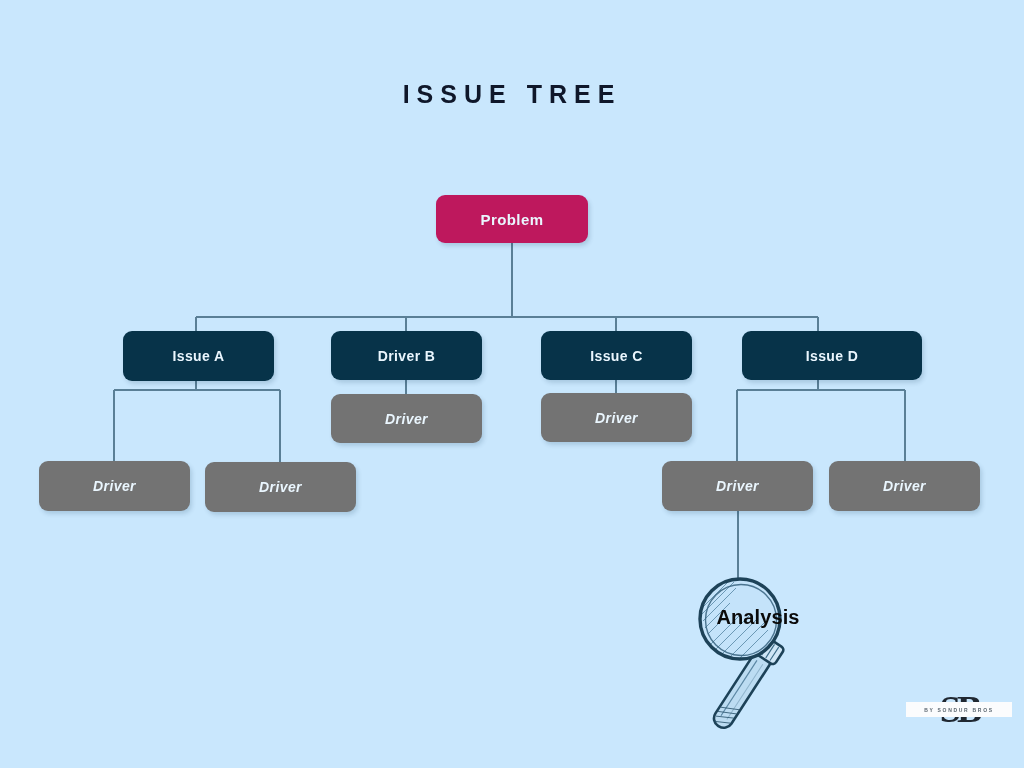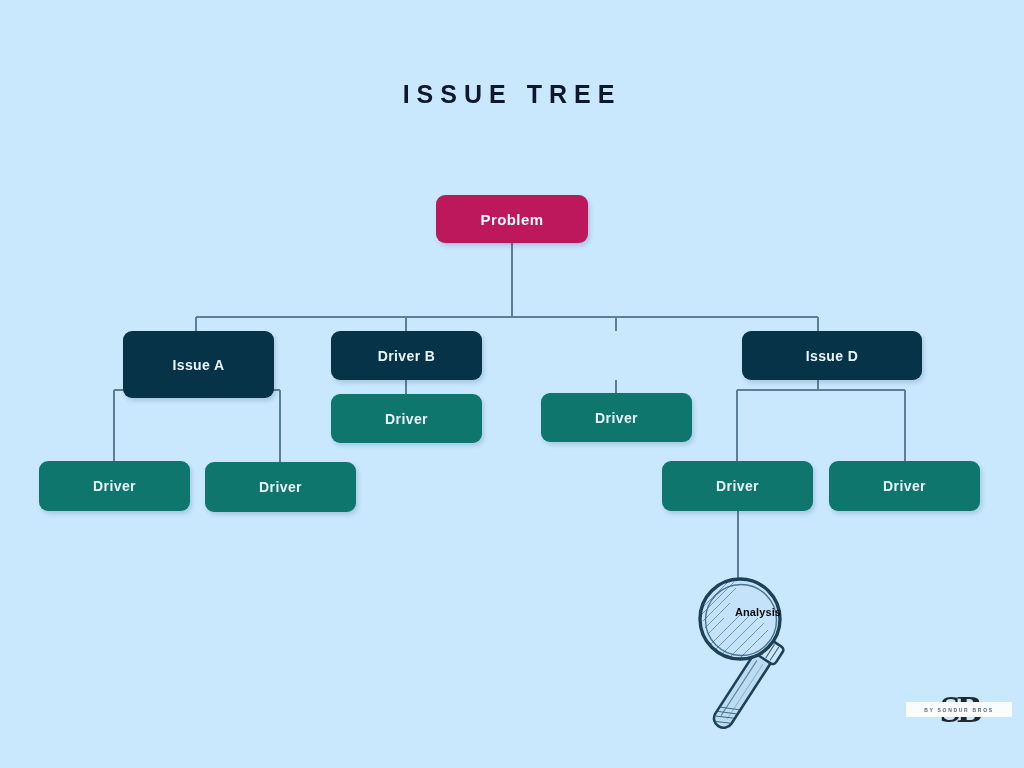--- a/index.html
+++ b/index.html
@@ -61,38 +61,39 @@
     box-sizing: border-box;
   }
   .node.problem {
     background: #be185d;
     font-size: 15px;
   }
   .node.issue {
     background: #073349;
   }
   .node.driver {
-    background: #0f766e;
+    background: #737373;
+    font-style: italic;
   }
 
   
   #magnifier {
     position: absolute;
     left: 678px;
     top: 560px;
     width: 160px;
     height: 200px;
   }
   #magnifier-label {
     position: absolute;
     left: 678px;
     top: 606px;
     width: 160px;
     text-align: center;
-    font-size: 11px;
+    font-size: 20px;
     font-weight: 700;
     color: #0a0a0a;
     letter-spacing: 0.1px;
     font-family: "Liberation Sans", sans-serif;
     pointer-events: none;
   }
 
   
   #watermark {
     position: absolute;
@@ -167,25 +168,28 @@
       <path d="M905,390 L905,461"></path>
 
       <path d="M738,511 L738,578"></path>
     </g>
   </svg>
 
   <div class="node problem" style="left:436px; top:195px; width:152px; height:48px;">
     <span>Problem</span>
   </div>
 
-  <div class="node issue" style="left:123px; top:331px; width:151px; height:67px;text-align:right;">
+  <div class="node issue" style="left:123px; top:331px; width:151px; height:50px;text-align:right;">
     <span>Issue A</span>
   </div>
   <div class="node issue" style="left:331px; top:331px; width:151px; height:49px;">
     <span>Driver B</span>
+  </div>
+  <div class="node issue" style="left:541px; top:331px; width:151px; height:49px;">
+    <span>Issue C</span>
   </div>
   <div class="node issue" style="left:742px; top:331px; width:180px; height:49px;">
     <span>Issue D</span>
   </div>
 
   <div class="node driver" style="left:331px; top:394px; width:151px; height:49px;">
     <span>Driver</span>
   </div>
   <div class="node driver" style="left:541px; top:393px; width:151px; height:49px;">
     <span>Driver</span>

